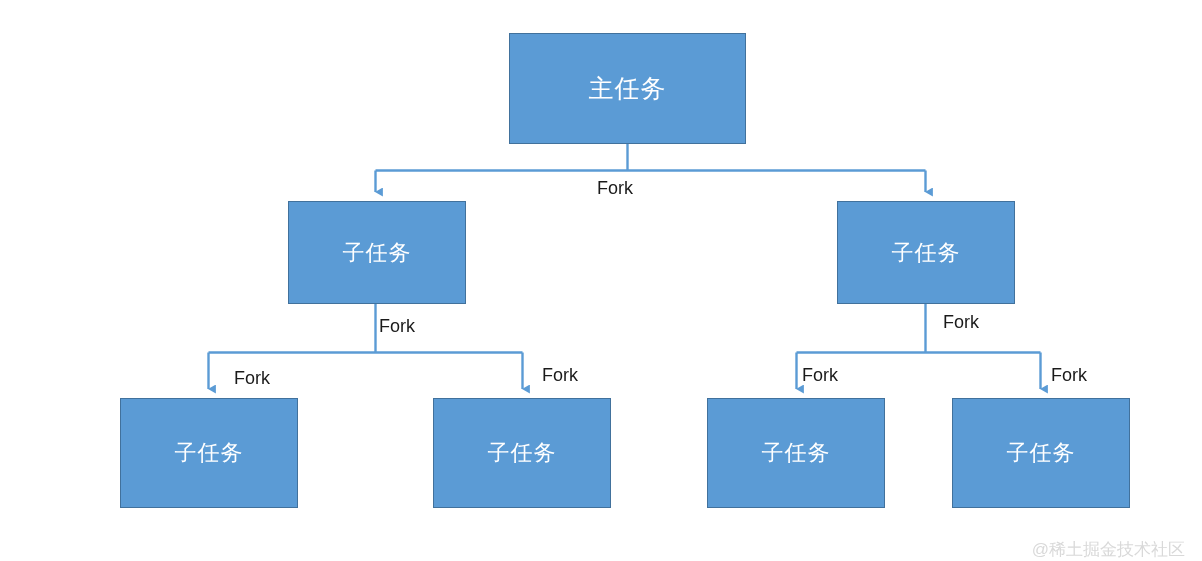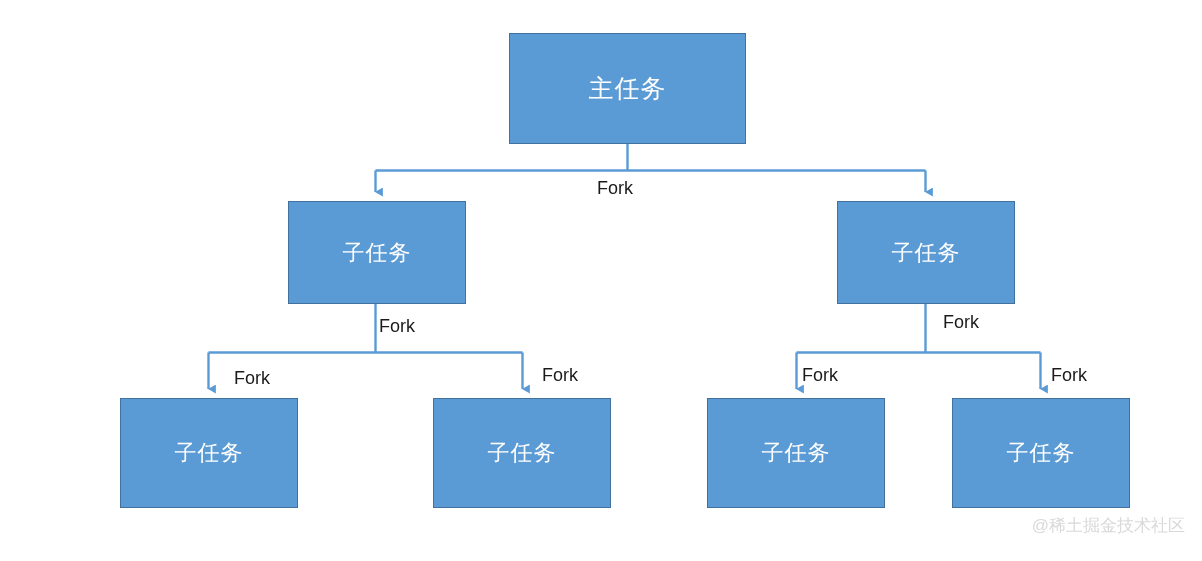--- a/index.html
+++ b/index.html
@@ -65,21 +65,21 @@
   .edge-label {
     position: absolute;
     color: #1a1a1a;
     font-size: 18px;
     white-space: nowrap;
     user-select: none;
   }
   .watermark {
     position: absolute;
     right: 17px;
-    bottom: 24px;
+    bottom: 0;
     color: #d9d9d9;
     font-size: 17px;
     white-space: nowrap;
     user-select: none;
   }
 </style>
 </head>
 <body>
 
 <div id="canvas">

